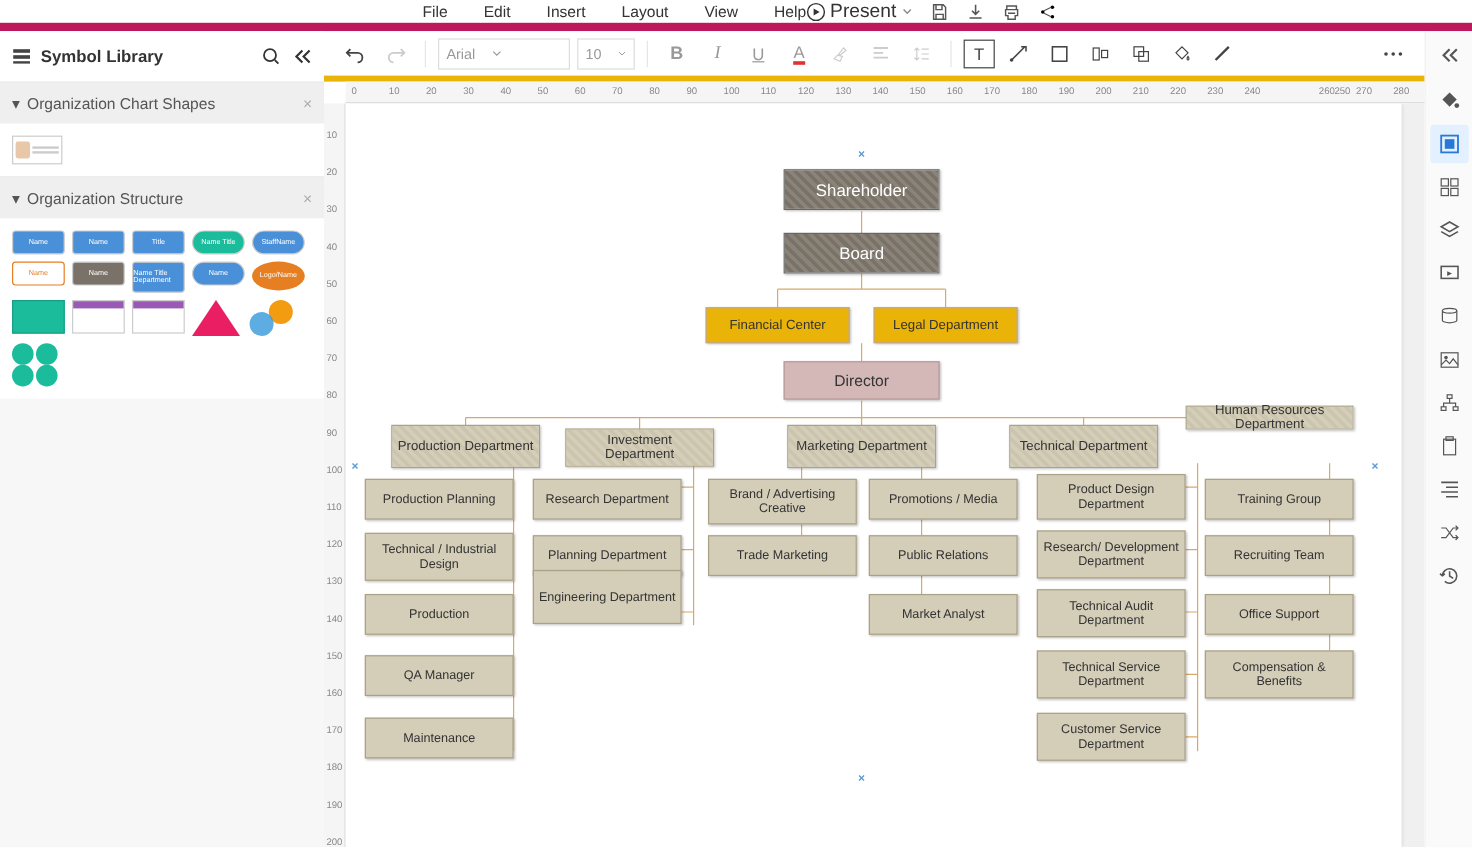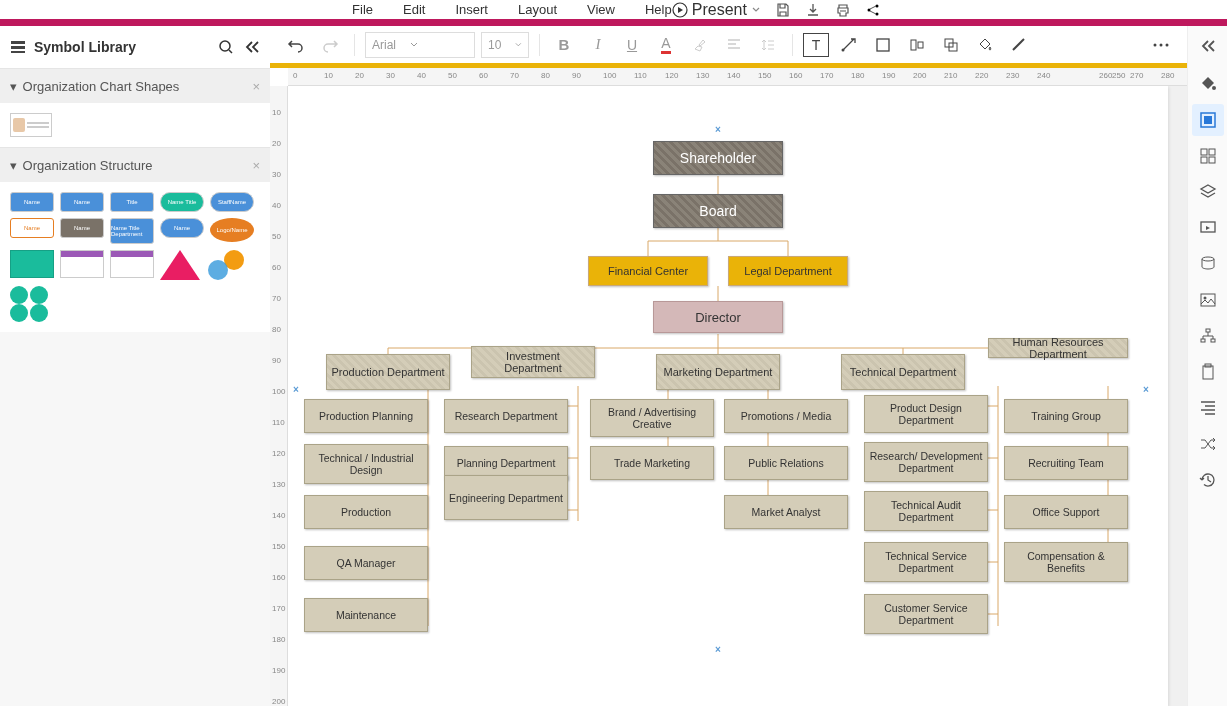--- a/index.html
+++ b/index.html
@@ -348,21 +348,21 @@
           <span class="sel-x" style="left:5px;top:298px">×</span>
           <span class="sel-x" style="left:855px;top:298px">×</span>
 
           <div class="node n-dark" style="left:365px;top:55px;width:130px;height:34px">Shareholder</div>
           <div class="node n-dark" style="left:365px;top:108px;width:130px;height:34px">Board</div>
           <div class="node n-peach" style="left:300px;top:170px;width:120px;height:30px">Financial Center</div>
           <div class="node n-peach" style="left:440px;top:170px;width:120px;height:30px">Legal Department</div>
           <div class="node n-mauve" style="left:365px;top:215px;width:130px;height:32px">Director</div>
 
           <div class="node n-olive1" style="left:38px;top:268px;width:124px;height:36px">Production Department</div>
-          <div class="node n-olive1" style="left:183px;top:260px;width:124px;height:32px">Investment Department</div>
+          <div class="node n-olive1" style="left:183px;top:271px;width:124px;height:32px">Investment Department</div>
           <div class="node n-olive1" style="left:368px;top:268px;width:124px;height:36px">Marketing Department</div>
           <div class="node n-olive1" style="left:553px;top:268px;width:124px;height:36px">Technical Department</div>
           <div class="node n-olive1" style="left:700px;top:252px;width:140px;height:20px">Human Resources Department</div>
 
           <div class="node n-olive2" style="left:16px;top:313px;width:124px;height:34px">Production Planning</div>
           <div class="node n-olive2" style="left:16px;top:358px;width:124px;height:40px">Technical / Industrial Design</div>
           <div class="node n-olive2" style="left:16px;top:409px;width:124px;height:34px">Production</div>
           <div class="node n-olive2" style="left:16px;top:460px;width:124px;height:34px">QA Manager</div>
           <div class="node n-olive2" style="left:16px;top:512px;width:124px;height:34px">Maintenance</div>
 

